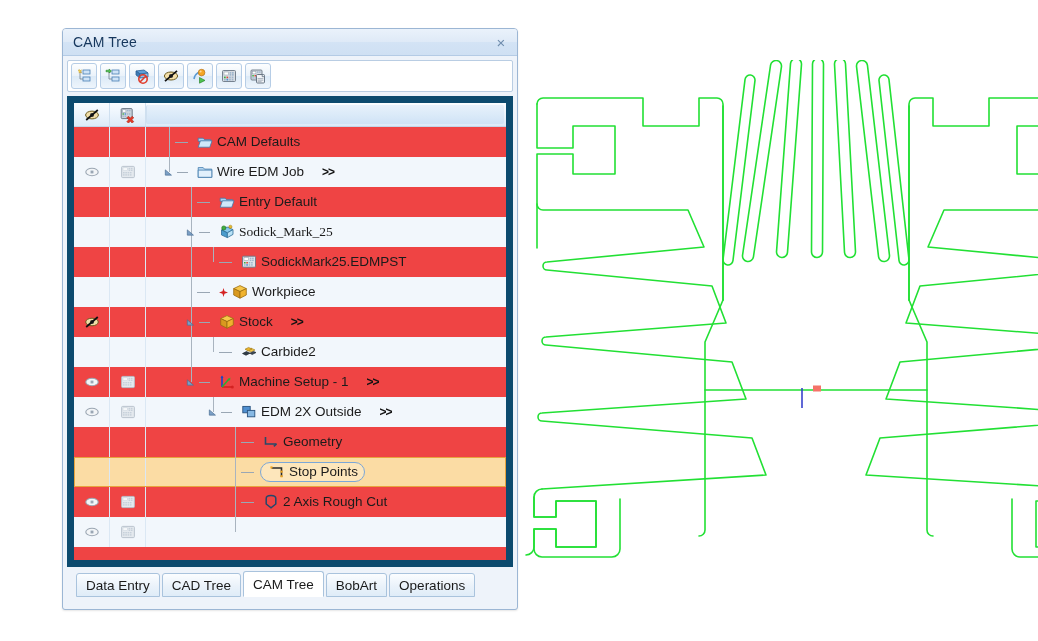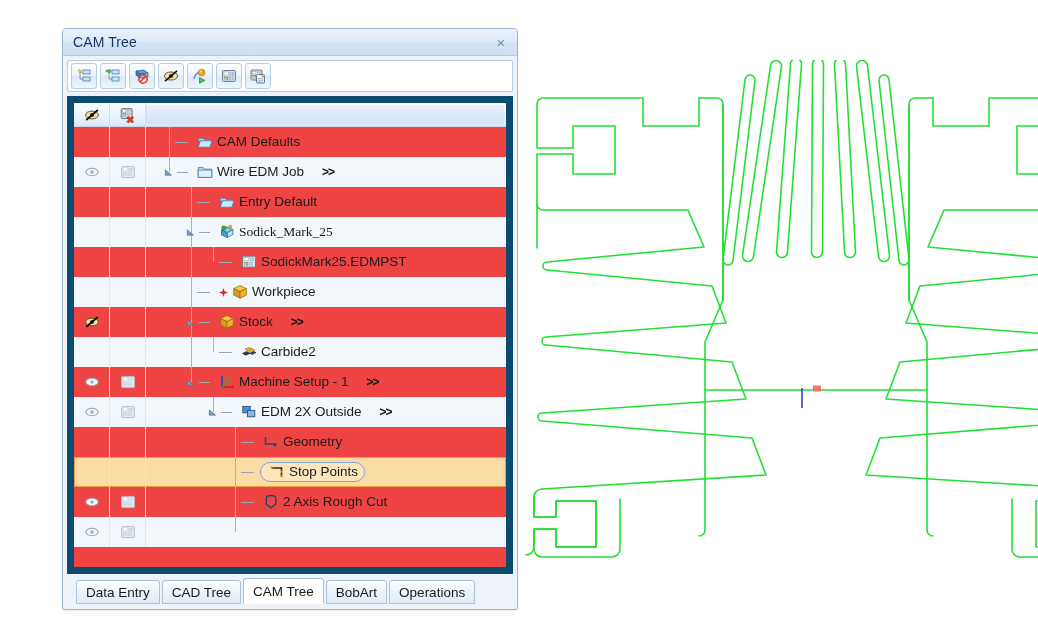--- a/index.html
+++ b/index.html
@@ -134,21 +134,21 @@
     border-radius: 10px;
     padding: 1px 6px 1px 8px;
     text-align: right;
   }
   
   .vline { position: absolute; width: 1px; background: #a9b4bf; z-index:1;}
   .ico { width:16px; height:16px; display:inline-block; flex:0 0 auto; }
 
   
   .tabs {
-    height: 26px; margin: 0 4px 5px 5px;
+    height: 26px; margin: 0 4px 12px 5px;
     display: flex; align-items: flex-end; gap: 2px;
     flex: 0 0 auto;
     padding-left: 8px;
   }
   .tab {
     height: 24px;
     padding: 0 9px;
     display: flex; align-items: center;
     font-size: 13.5px; color: #1a1a1a;
     background: linear-gradient(to bottom, #fbfdff 0%, #eaf2fa 55%, #dfecf8 100%);

